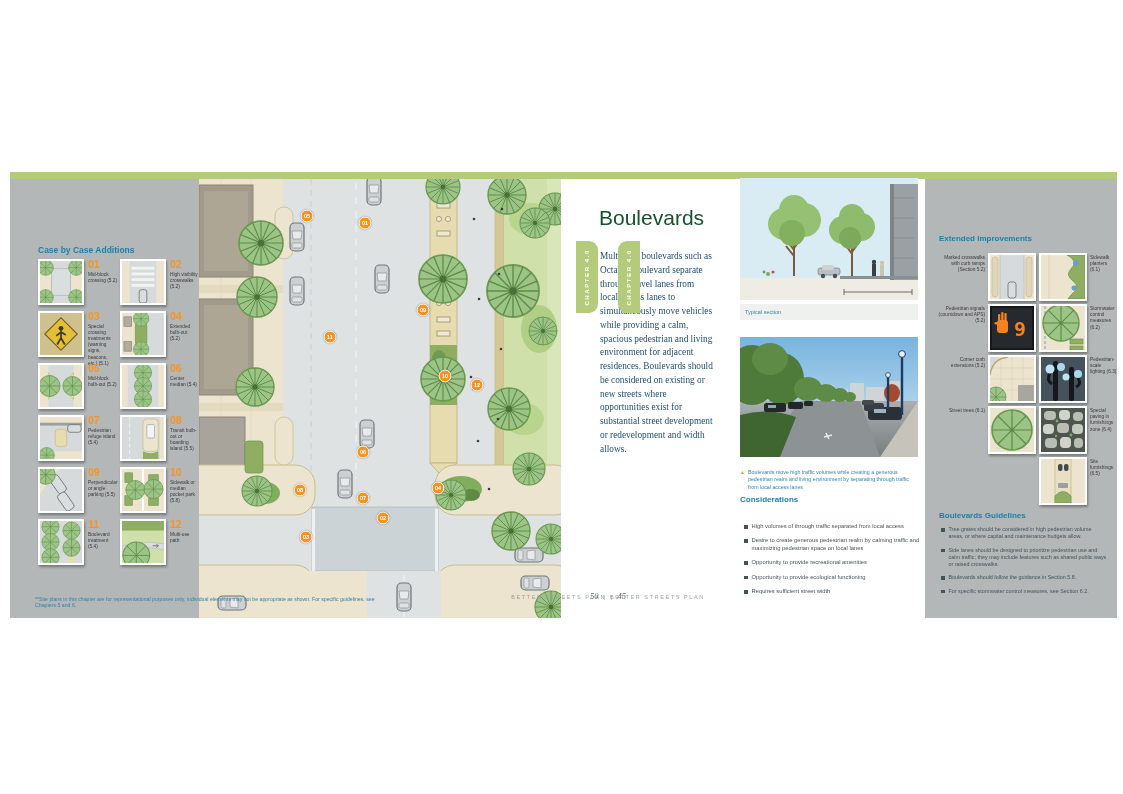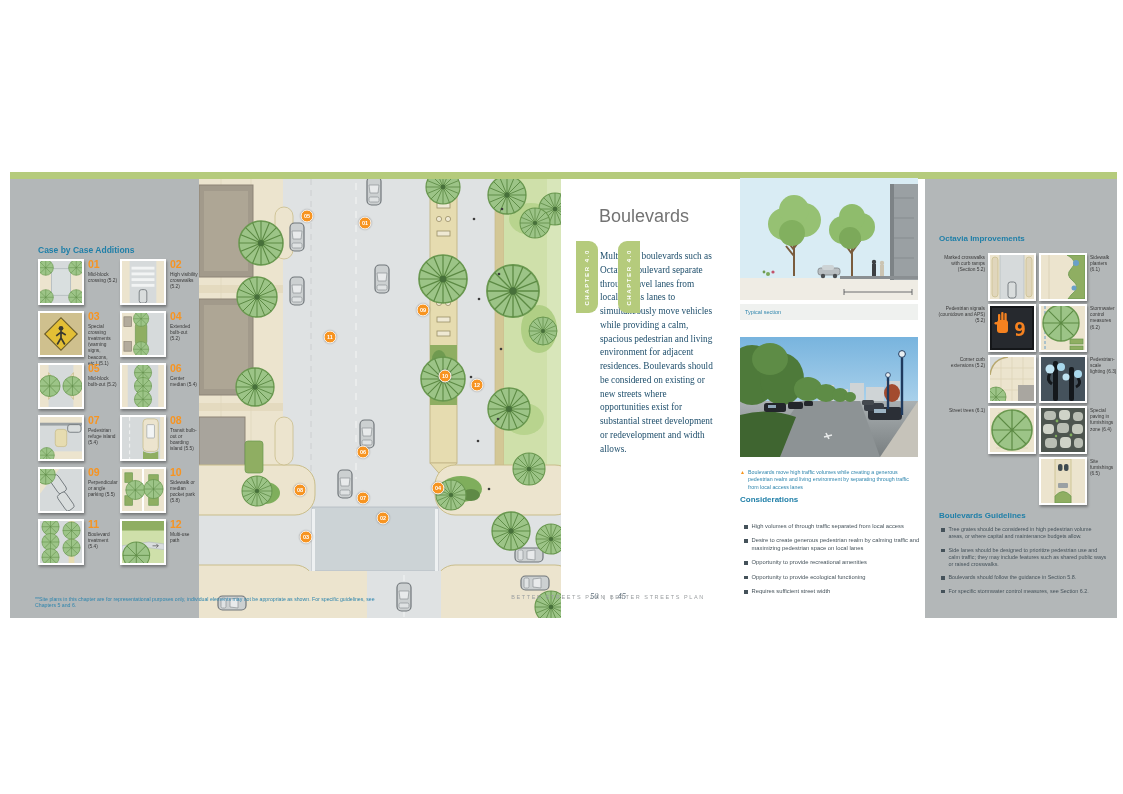--- a/index.html
+++ b/index.html
@@ -39,21 +39,21 @@
   .tab span{writing-mode:vertical-rl;transform:rotate(180deg);font-size:6px;font-weight:bold;
             letter-spacing:1.6px;color:#fff;white-space:nowrap}
 
   .foot{position:absolute;top:419px;font-size:5.5px;color:#9b9fa1;letter-spacing:1.6px;white-space:nowrap}
   #foot-left{right:14px}
   #foot-right{left:14px}
   .foot .bar{color:#8b9094;margin:0 5px;letter-spacing:0}
   .foot .pg{font-family:"Liberation Serif",serif;font-style:italic;font-size:8.5px;color:#5e6e7a;letter-spacing:0}
 
   
-  .rtitle{position:absolute;left:23px;top:34px;font-size:18px;color:#737373}
+  .rtitle{position:absolute;left:23px;top:34px;font-size:21px;color:#14532d}
   .rintro{position:absolute;left:24px;top:78px;width:114px;font-family:"Liberation Serif",serif;
           font-size:9.3px;line-height:1.48;color:#1e4e6b}
   #figures{position:absolute;left:164px;top:6px;width:178px}
   .figcap{height:16px;background:#eff1ef;display:flex;align-items:center;padding-left:5px;
           font-size:5.5px;color:#2e85ad}
   #photo-wrap{margin-top:17px}
   .photocap{margin-top:8px;display:flex;gap:3px;width:172px}
   .tri{color:#f7941d;font-size:5px;line-height:1.4;flex:none}
   .photocap .ctext{font-size:5.3px;color:#2e85ad;line-height:1.4}
 
@@ -648,21 +648,21 @@
           <div class="sq"></div>
           <div class="btxt">Opportunity to provide ecological functioning</div>
         </div>
         <div class="bitem">
           <div class="sq"></div>
           <div class="btxt">Requires sufficient street width</div>
         </div>
       </div>
 
     <div id="sidebar">
-      <div class="subhead" id="improvements-head">Octavia Improvements</div>
+      <div class="subhead" id="improvements-head">Extended Improvements</div>
       <div class="subhead" id="guidelines-head">Boulevards Guidelines</div>
       <div id="guidelines-list">
           <div class="bitem">
             <div class="sq"></div>
             <div class="btxt">Tree grates should be considered in high pedestrian volume areas, or where capital and maintenance budgets allow.</div>
           </div>
           <div class="bitem">
             <div class="sq"></div>
             <div class="btxt">Side lanes should be designed to prioritize pedestrian use and calm traffic; they may include features such as shared public ways or raised crosswalks.</div>
           </div>

